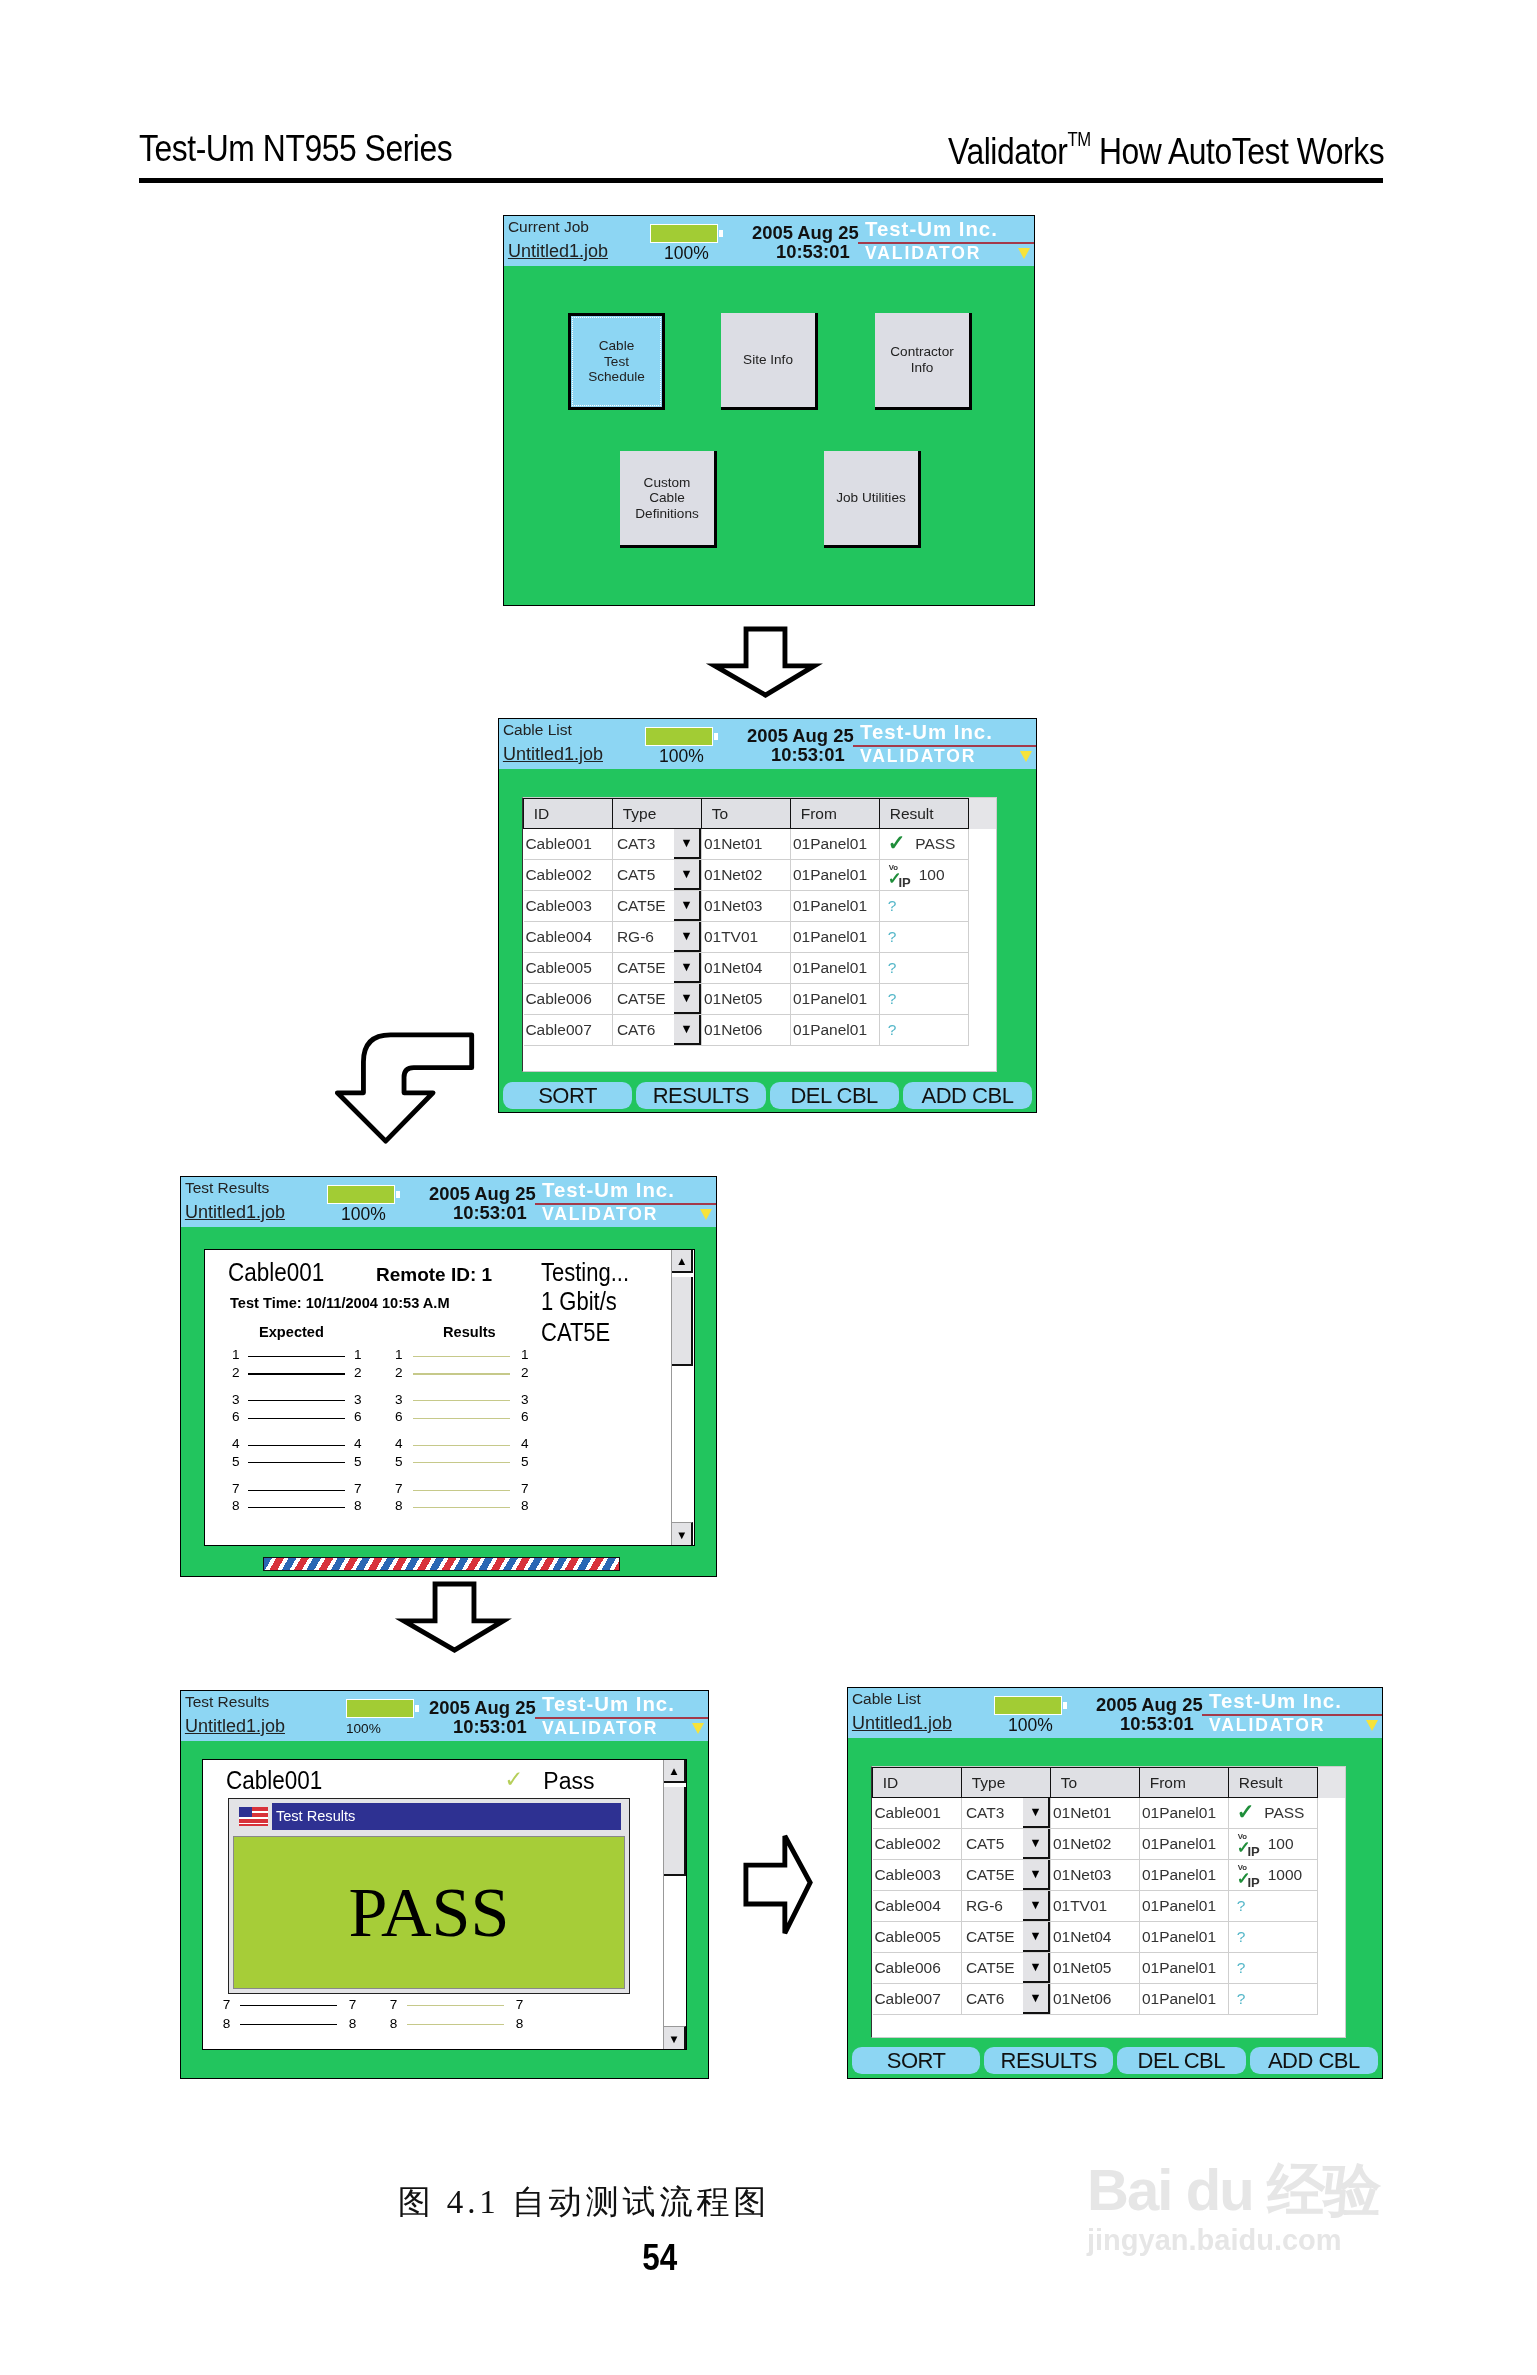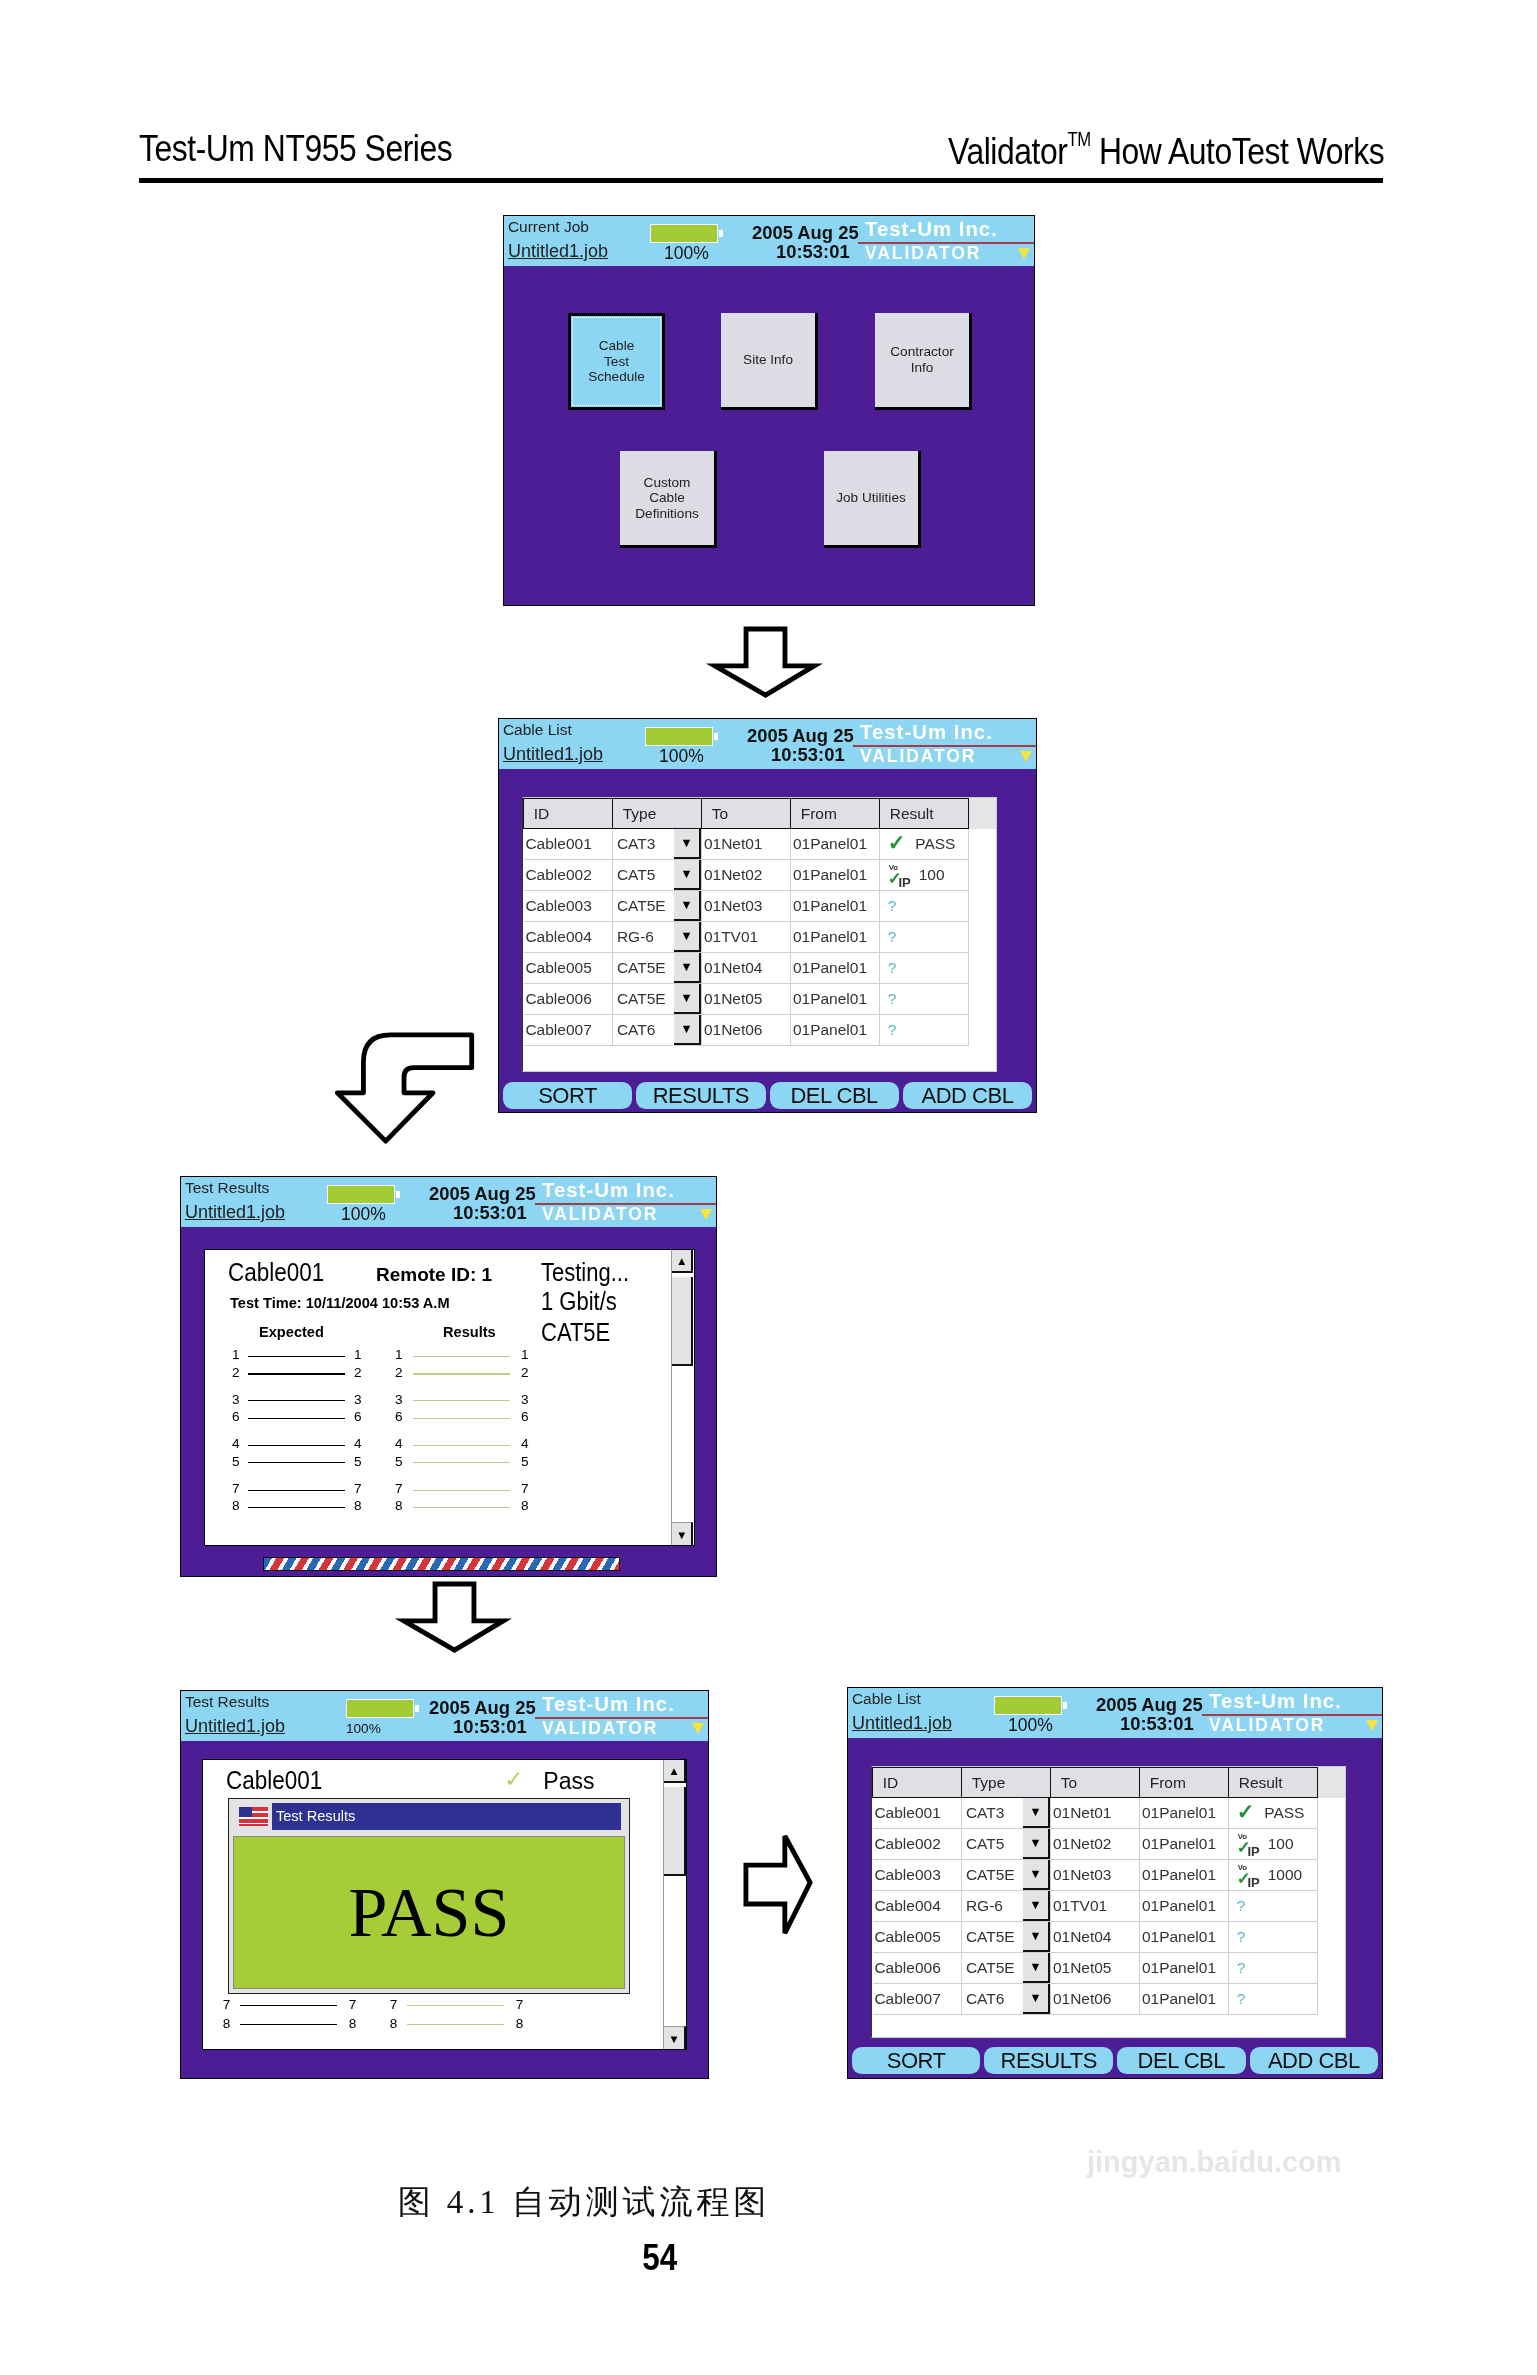--- a/index.html
+++ b/index.html
@@ -6,21 +6,21 @@
   body { width: 1537px; height: 2375px; background: #ffffff; position: relative; overflow: hidden; font-family: "Liberation Sans", sans-serif; color: #000; }
   .abs { position: absolute; }
 
   
   .page-hdr-left { left: 139px; top: 128px; font-size: 37px; transform: scaleX(0.86); transform-origin: left top; letter-spacing: -0.5px; }
   .page-hdr-right { right: 153px; top: 128px; font-size: 37px; transform: scaleX(0.86); transform-origin: right top; letter-spacing: -0.5px; white-space: nowrap; }
   .page-hdr-right sup { font-size: 19.4px; vertical-align: 17.5px; }
   .page-rule { left: 139px; top: 178px; width: 1244px; height: 4.9px; background: #000; }
 
   
-  .panel { position: absolute; border: 1.9px solid #000; background: #4c1d95; overflow: hidden; }
+  .panel { position: absolute; border: 1.9px solid #000; background: #22c55e; overflow: hidden; }
   .hdr { position: absolute; left: 0; top: 0; right: 0; height: 50px; background: #8dd6f3; }
   .hdr .mode { position: absolute; left: 3.9px; top: 1.9px; font-size: 15.5px; color: #222; }
   .hdr .job { position: absolute; left: 3.9px; top: 25px; font-size: 18px; color: #222; text-decoration: underline; }
   .hdr .batt { position: absolute; left: 146px; top: 7.8px; width: 68px; height: 19.4px; border: 1.9px solid #fff; background: #a2cc34; }
   .hdr .batt::after { content: ""; position: absolute; right: -5.8px; top: 4.9px; width: 3.9px; height: 7.8px; background: #fff; }
   .hdr .pct { position: absolute; left: 160px; top: 27px; font-size: 17.5px; color: #111; }
   .hdr .date { position: absolute; left: 248px; top: 5.8px; font-size: 18.4px; color: #111; font-weight: bold; }
   .hdr .time { position: absolute; left: 272px; top: 25px; font-size: 18.4px; color: #111; font-weight: bold; }
   .hdr .brand { position: absolute; left: 361px; top: 1.9px; font-size: 20.4px; font-weight: bold; color: #fff; letter-spacing: 1px; }
   .hdr .brand-line { position: absolute; left: 354px; right: 0; top: 26px; height: 1.9px; background: #a43a4a; }
@@ -573,15 +573,16 @@
     <div class="btn">SORT</div>
     <div class="btn">RESULTS</div>
     <div class="btn">DEL CBL</div>
     <div class="btn">ADD CBL</div>
   </div>
 </div>
 
 <div class="abs caption">图 4.1 自动测试流程图</div>
 <div class="abs pagenum"><span>54</span></div>
 <div class="abs wm">
+  <span class="big">Bai du 经验</span>
   <span class="small">jingyan.baidu.com</span>
 </div>
 
 
 </body></html>

